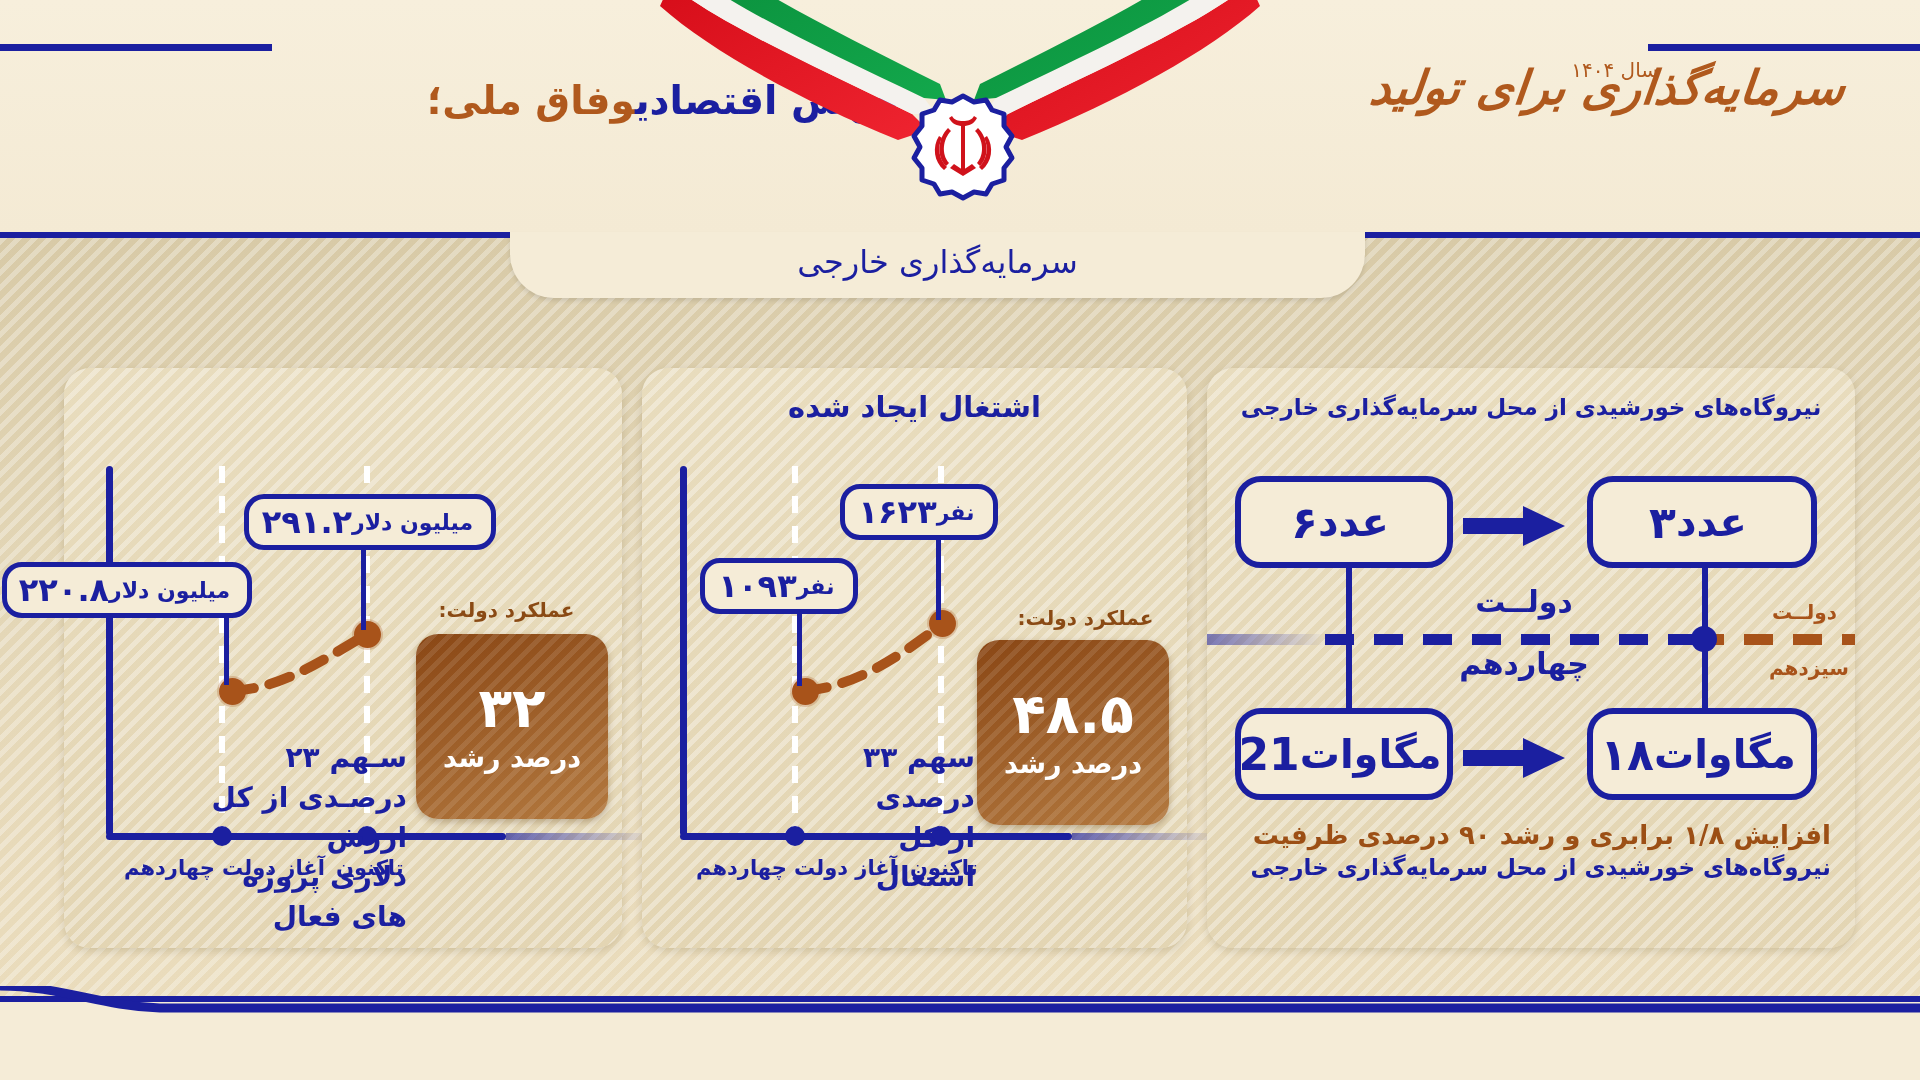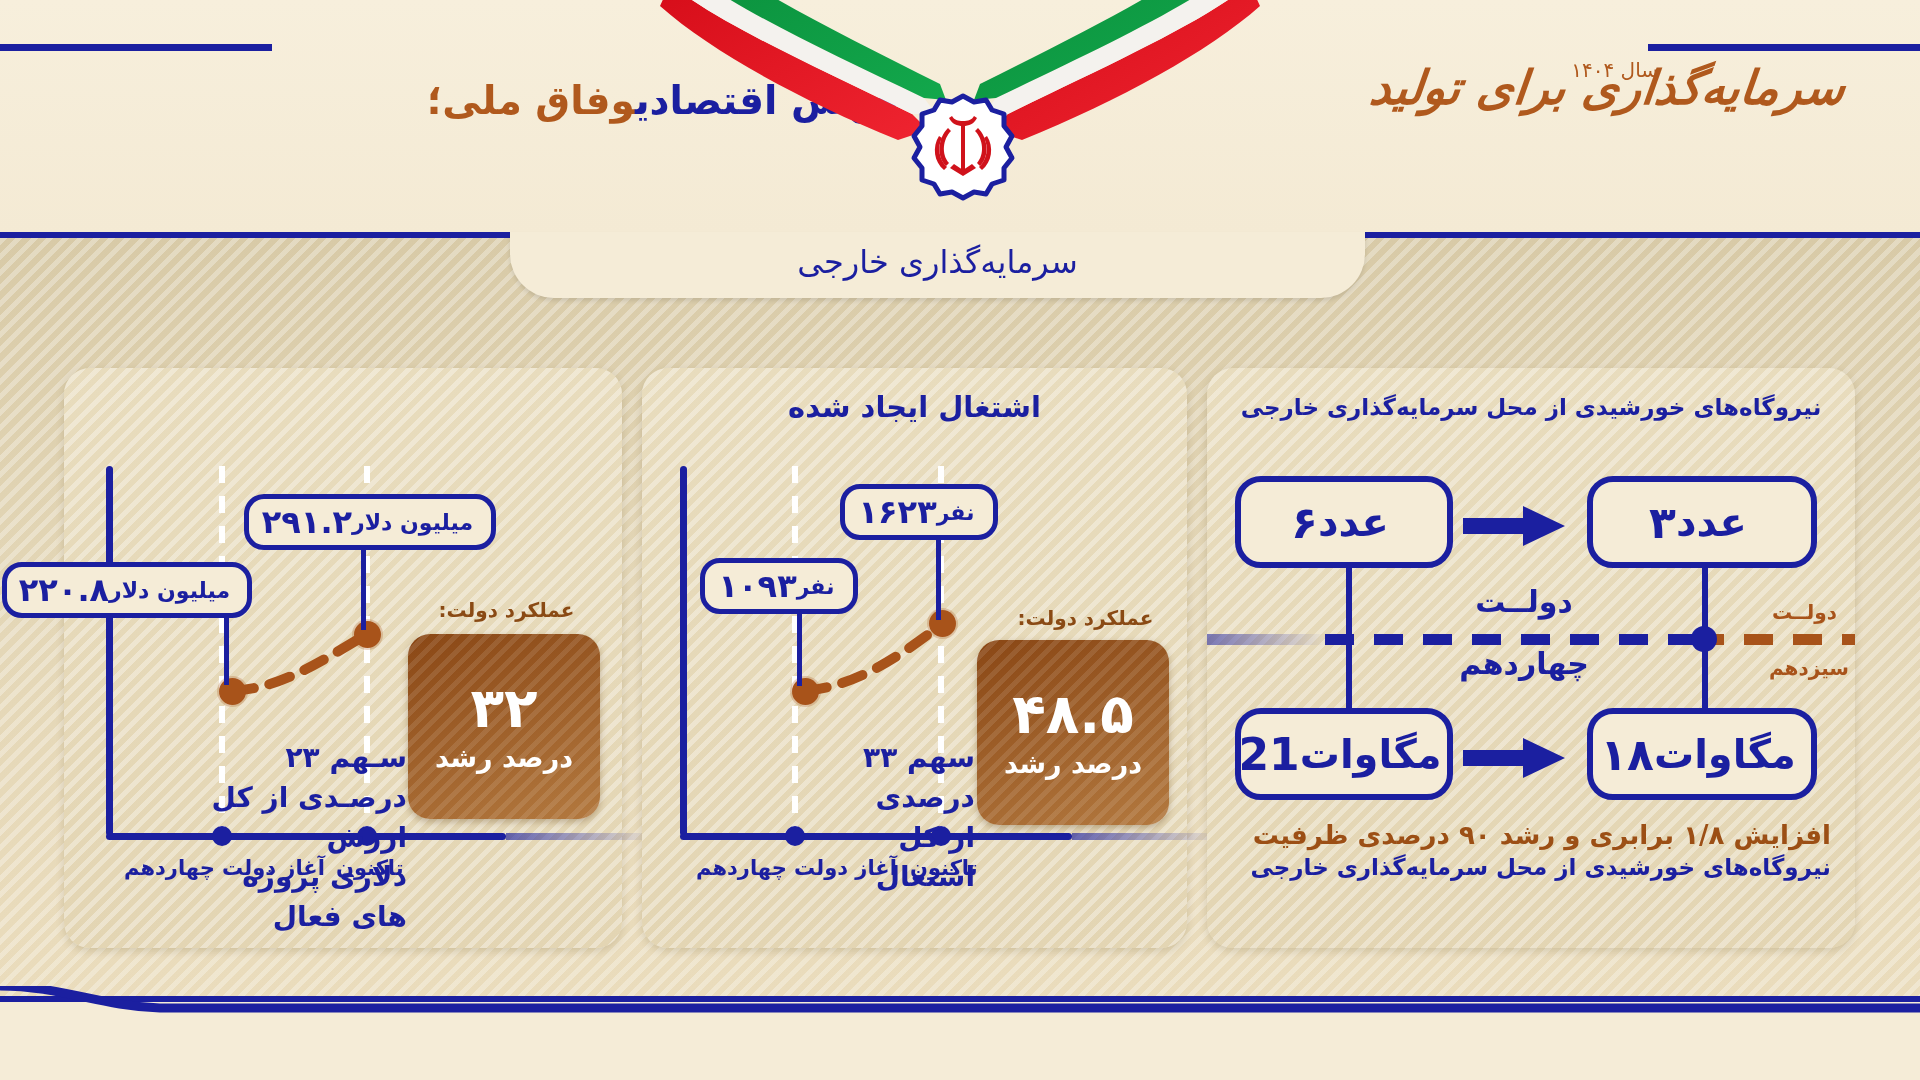--- a/index.html
+++ b/index.html
@@ -334,21 +334,21 @@
       <div class="bubble" style="left:180px; top:56px; width:252px; height:56px;">
         <span class="unit">میلیون دلار</span>
         <span class="num">۲۹۱.۲</span>
       </div>
 
       <div class="note-brown" style="right:28px; top:130px; width:175px;">
         <span>عملکرد دولت:</span><br>
         <span>۷۰.۴ میلیون دلار</span>
       </div>
 
-      <div class="growth-tile" style="right:22px; top:196px;">
+      <div class="growth-tile" style="right:14px; top:196px;">
         <span class="gnum">۳۲</span>
         <span class="glbl">درصد رشد</span>
       </div>
 
       <div class="note-blue" style="right:215px; top:300px; width:230px;">سـهم ۲۳ درصـدی از کل ارزش
 دلاری پروژه های فعال</div>
     </div>
   </div>
 
   <div class="card" id="card-middle">

